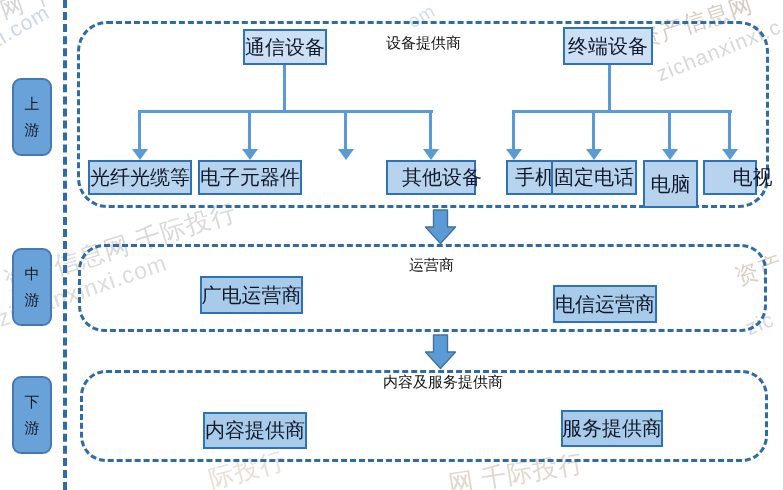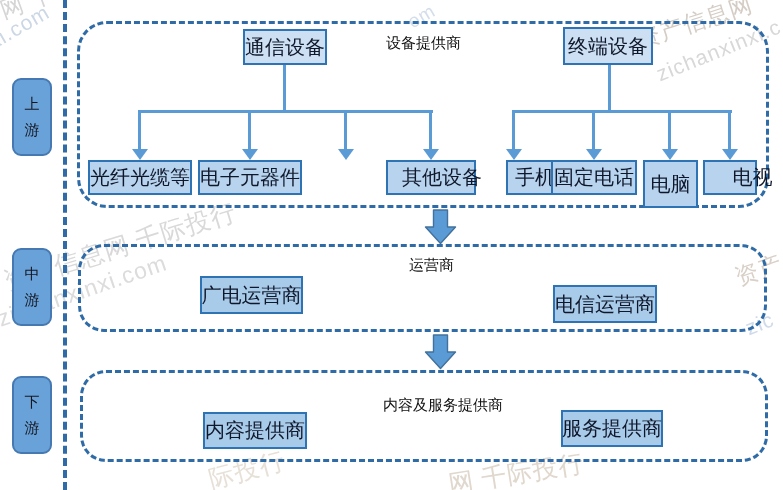--- a/index.html
+++ b/index.html
@@ -102,17 +102,17 @@
   <div class="zone" style="left:78px;top:244px;width:689px;height:88px;border-radius:26px;"></div>
   <div class="zone-title" style="left:409px;top:256px;">运营商</div>
   <div class="bx mbox" style="left:200px;top:276px;width:103px;height:38px;">广电运营商</div>
   <div class="bx mbox" style="left:553px;top:285px;width:104px;height:38px;">电信运营商</div>
 
   <svg class="flow-arrow" style="left:424px;top:334px;" viewBox="0 0 33 36">
     <polygon points="9.5,1 23.5,1 23.5,18 31.5,18 16.5,34.5 1.5,18 9.5,18" fill="#5b9bd5" stroke="#41719c" stroke-width="1.4" stroke-linejoin="round"></polygon>
   </svg>
 
   <div class="zone" style="left:80px;top:370px;width:688px;height:92px;border-radius:26px;"></div>
-  <div class="zone-title" style="left:383px;top:396px;">内容及服务提供商</div>
+  <div class="zone-title" style="left:383px;top:373px;">内容及服务提供商</div>
   <div class="bx mbox" style="left:203px;top:412px;width:104px;height:37px;">内容提供商</div>
   <div class="bx mbox" style="left:561px;top:410px;width:102px;height:37px;">服务提供商</div>
 
 </div>
 
 </body></html>

